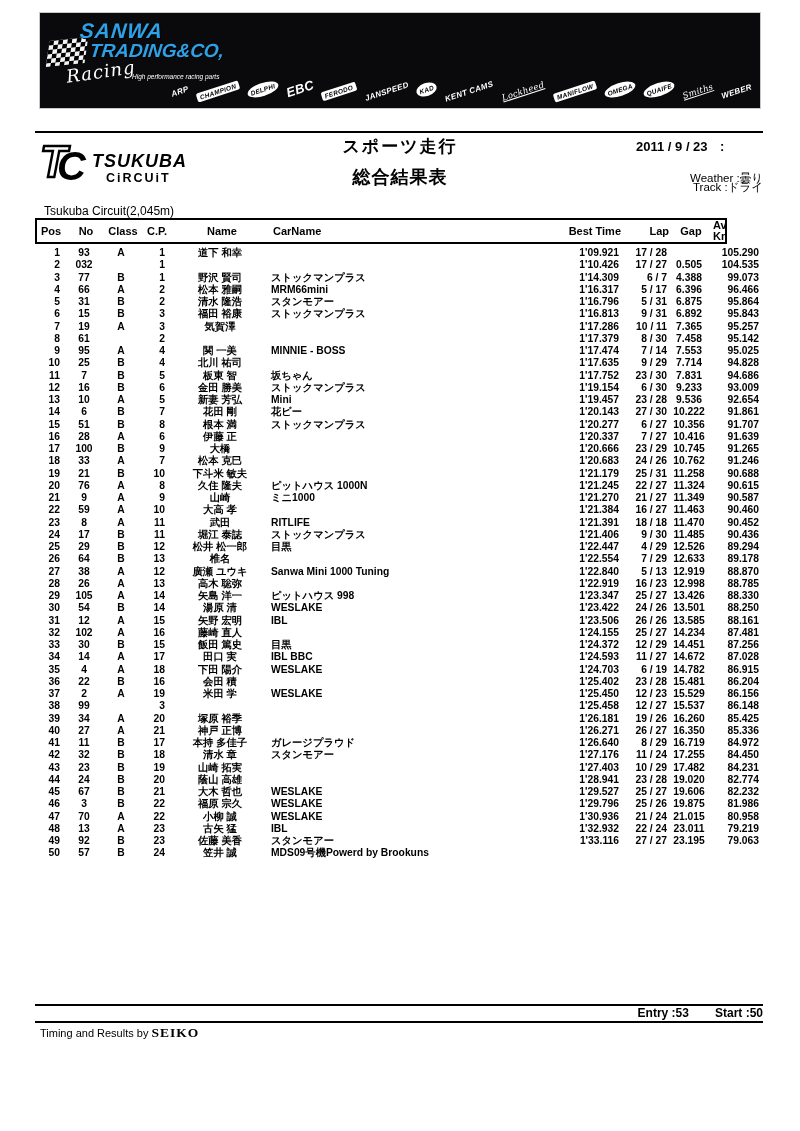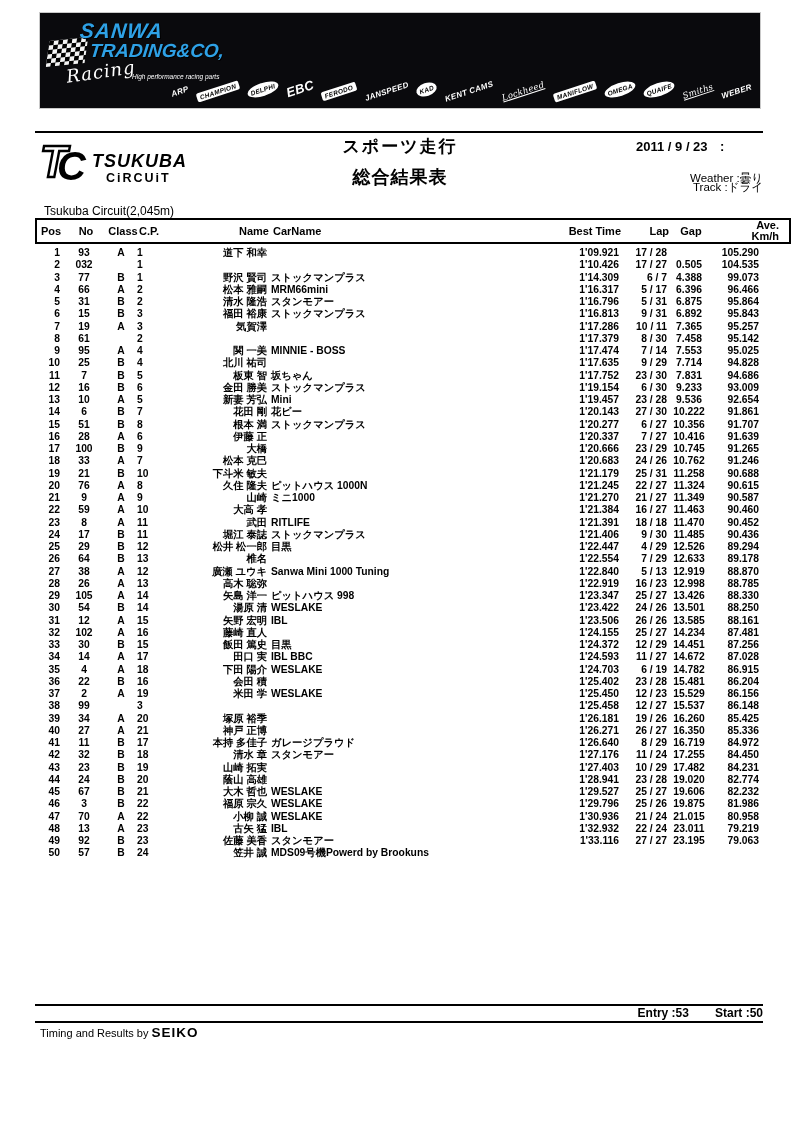--- a/index.html
+++ b/index.html
@@ -34,45 +34,45 @@
   .tc-logo{position:absolute;left:40px;top:140px;}
   .circuit-length{position:absolute;left:44px;top:204px;font-size:12px;}
   .event-title{position:absolute;left:0;right:0;top:135px;text-align:center;font-size:17px;font-weight:bold;letter-spacing:2px;}
   .report-title{position:absolute;left:0;right:0;top:165px;text-align:center;font-size:18px;font-weight:bold;letter-spacing:1px;}
   .date{position:absolute;left:636px;top:139px;font-size:13px;font-weight:bold;}
   .time-colon{position:absolute;left:720px;top:139px;font-size:13px;font-weight:bold;}
   .weather{position:absolute;right:37px;top:163px;font-size:11.5px;margin-top:8px;}
   .track{position:absolute;right:37px;top:180px;font-size:11.5px;}
 
   
-  .thead{position:absolute;left:35px;top:218px;width:756px;height:26px;border:2px solid #000;box-sizing:border-box;
+  .thead{position:absolute;left:35px;top:218px;width:692px;height:26px;border:2px solid #000;box-sizing:border-box;
          display:grid;grid-template-columns:28px 42px 32px 28px 102px 268px 84px 48px 44px 1fr;
          align-items:center;font-size:11px;font-weight:bold;}
   .tbody{position:absolute;left:35px;top:247px;width:728px;}
   .row{display:grid;grid-template-columns:28px 42px 32px 28px 102px 268px 84px 48px 44px 1fr;
        height:12.25px;line-height:12.3px;font-size:10.3px;font-weight:bold;}
   .cell{overflow:hidden;white-space:nowrap;}
   .c-pos{text-align:right;padding-right:3px;}
   .c-no{text-align:center;}
   .c-class{text-align:center;}
-  .c-cp{text-align:left;}
-  .c-name{text-align:right;padding-left:8px;}
+  .c-cp{text-align:right;}
+  .c-name{text-align:center;padding-left:8px;}
   .c-car{text-align:left;padding-left:4px;}
   .c-best{text-align:right;}
   .c-lap{text-align:right;}
   .c-gap{text-align:center;}
   .c-ave{text-align:right;padding-right:4px;}
   .h-ave{line-height:11px;padding-right:10px;}
 
   
   .rule-f1{top:1004px;}
   .rule-f2{top:1021px;}
   .entry-line{position:absolute;right:37px;top:1006px;font-size:12px;font-weight:bold;display:flex;gap:26px;padding-left:48px;}
   .credit{position:absolute;left:40px;top:1025px;font-size:11px;}
-  .seiko{font-family:Liberation Sans, sans-serif;font-weight:bold;font-size:13.5px;letter-spacing:1px;}
+  .seiko{font-family:Liberation Serif, serif;font-weight:bold;font-size:13.5px;letter-spacing:1px;}
 </style>
 </head>
 <body>
 
 <div class="page">
 
   <div class="banner">
     <div class="sanwa">
       <div class="flag"></div>
       <div class="sanwa-l1">SANWA</div>

